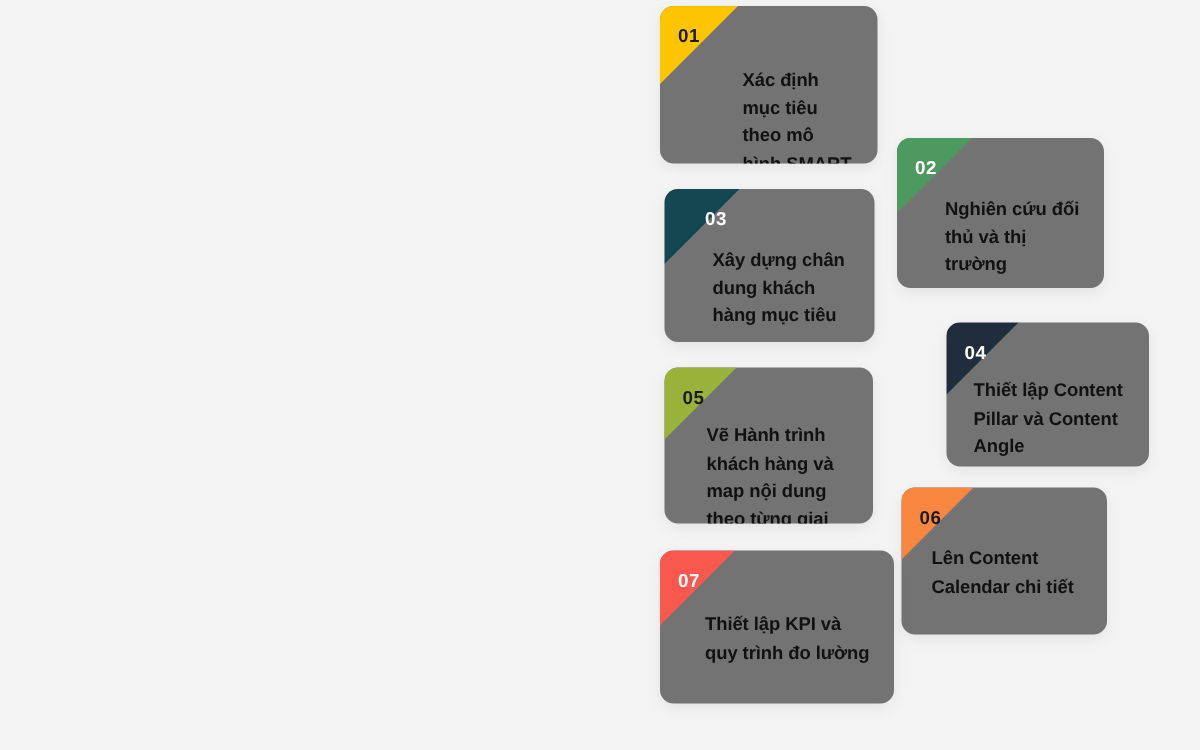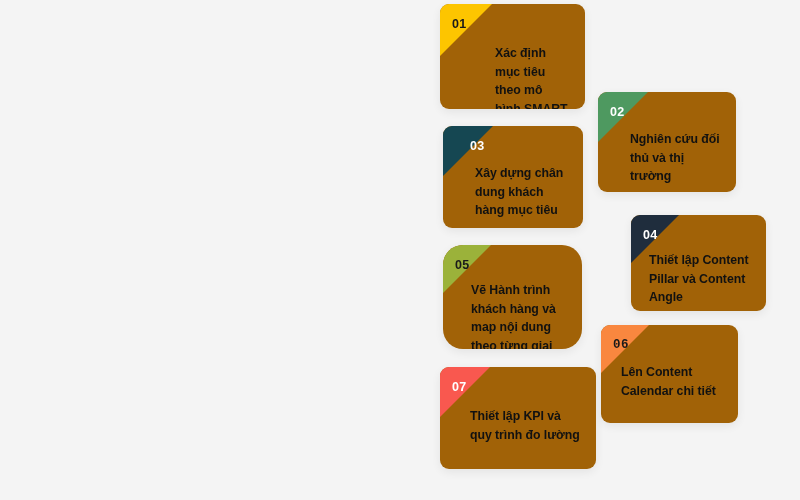--- a/index.html
+++ b/index.html
@@ -18,21 +18,21 @@
     position: relative;
     width: 800px;
     height: 500px;
     background: #f4f4f4;
     overflow: hidden;
   }
 
   
   .card {
     position: absolute;
-    background: #a16207;
+    background: #737373;
     border-radius: 9px;
     box-shadow: 0 3px 10px rgba(0,0,0,0.07);
     overflow: hidden;
     box-sizing: border-box;
   }
   .card .corner {
     position: absolute;
     left: 0;
     top: 0;
     width: 0;
@@ -84,29 +84,29 @@
       <span class="num" style="color: rgb(255, 255, 255); margin-left: 15px;">03</span>
       <span class="body" style="top:38px;">Xây dựng chân dung khách hàng mục tiêu</span>
     </div>
 
     <div class="card c04" style="left:600px; top:215px; width:135px; height:96px;margin-left:31px;">
       <span class="corner" style="border-top:48px solid #1f2d3d; border-right:48px solid transparent;"></span>
       <span class="num" style="color: rgb(255, 255, 255);">04</span>
       <span class="body" style="top:36px; left:18px;">Thiết lập Content Pillar và Content Angle</span>
     </div>
 
-    <div class="card c05" style="left:443px; top:245px; width:139px; height:104px;border-radius:20px;">
+    <div class="card c05" style="left:443px; top:245px; width:139px; height:104px;">
       <span class="corner" style="border-top:48px solid #9bb23a; border-right:48px solid transparent;"></span>
       <span class="num" style="color: rgb(26, 26, 26);">05</span>
       <span class="body" style="top:36px; left:28px;">Vẽ Hành trình khách hàng và map nội dung theo từng giai đoạn</span>
     </div>
 
     <div class="card c06" style="left:601px; top:325px; width:137px; height:98px;">
       <span class="corner" style="border-top:48px solid #f9873f; border-right:48px solid transparent;"></span>
-      <span class="num" style="color: rgb(26, 26, 26); font-family: Liberation Mono, monospace;">06</span>
+      <span class="num" style="color: rgb(26, 26, 26);">06</span>
       <span class="body" style="top:38px; left:20px;">Lên Content Calendar chi tiết</span>
     </div>
 
     <div class="card c07" style="left:440px; top:367px; width:156px; height:102px;">
       <span class="corner" style="border-top:50px solid #f9584f; border-right:50px solid transparent;"></span>
       <span class="num" style="color: rgb(255, 255, 255);">07</span>
       <span class="body" style="top:40px; left:30px;">Thiết lập KPI và quy trình đo lường</span>
     </div>
 
   </div>

